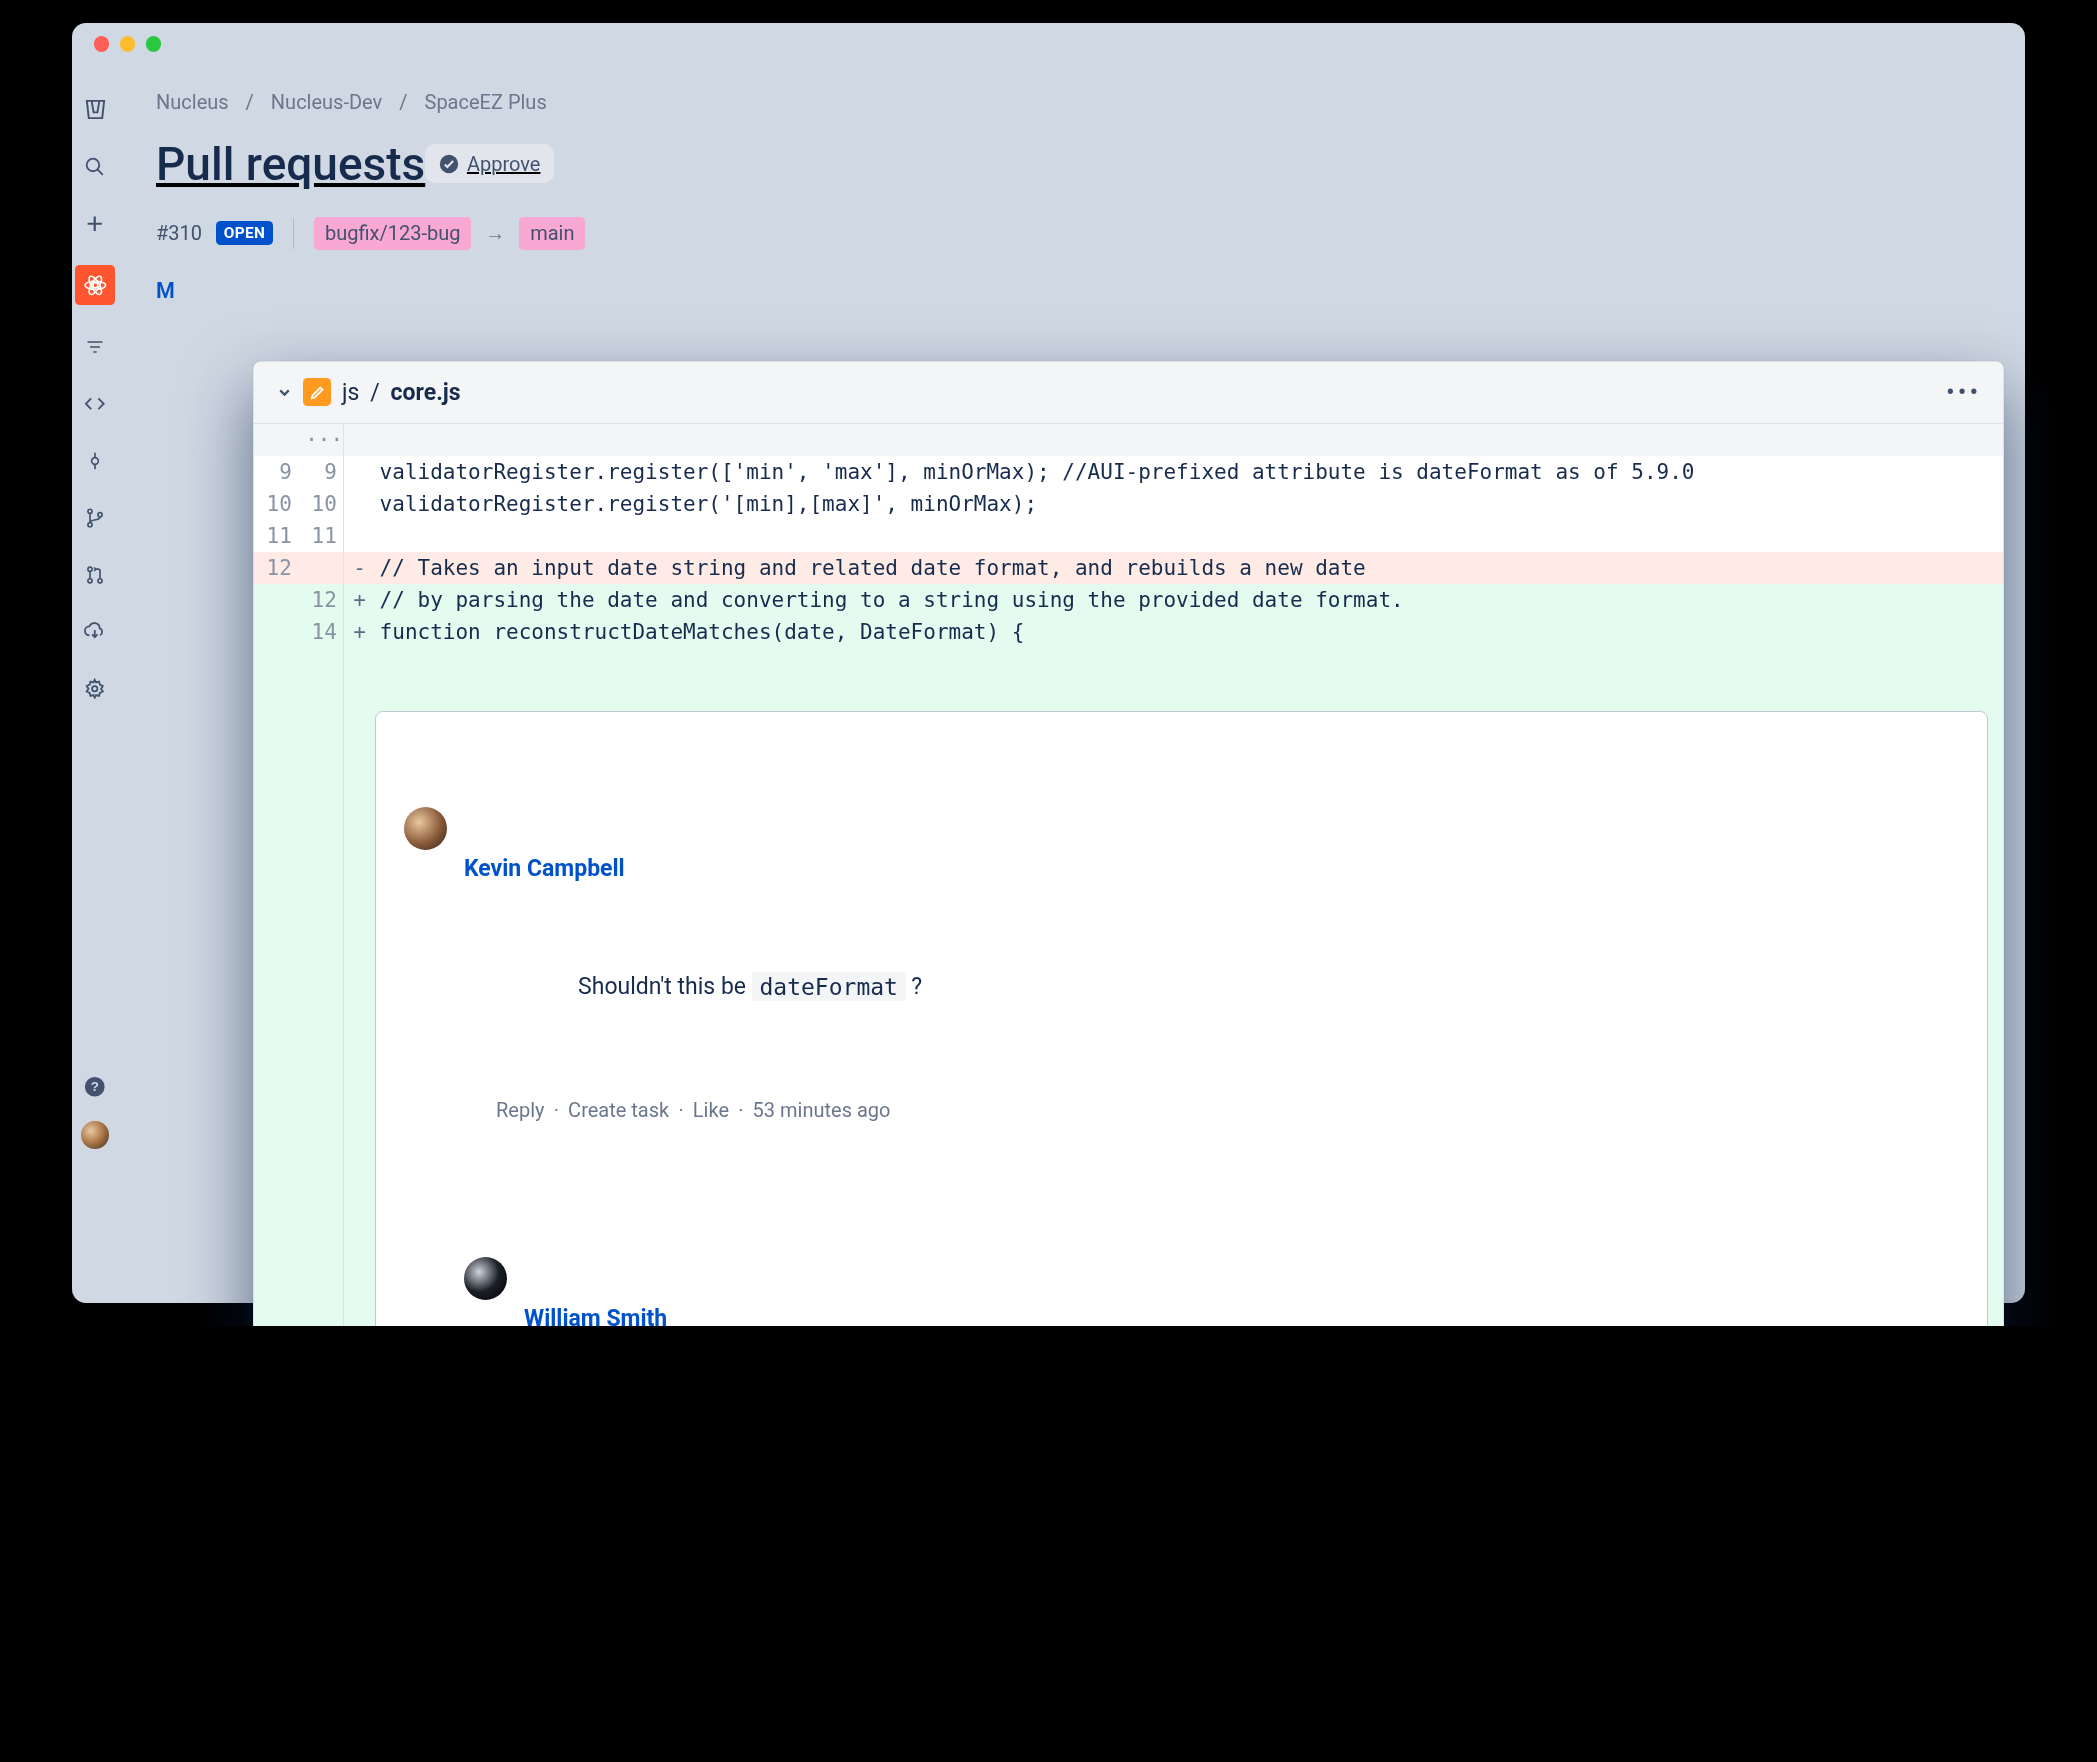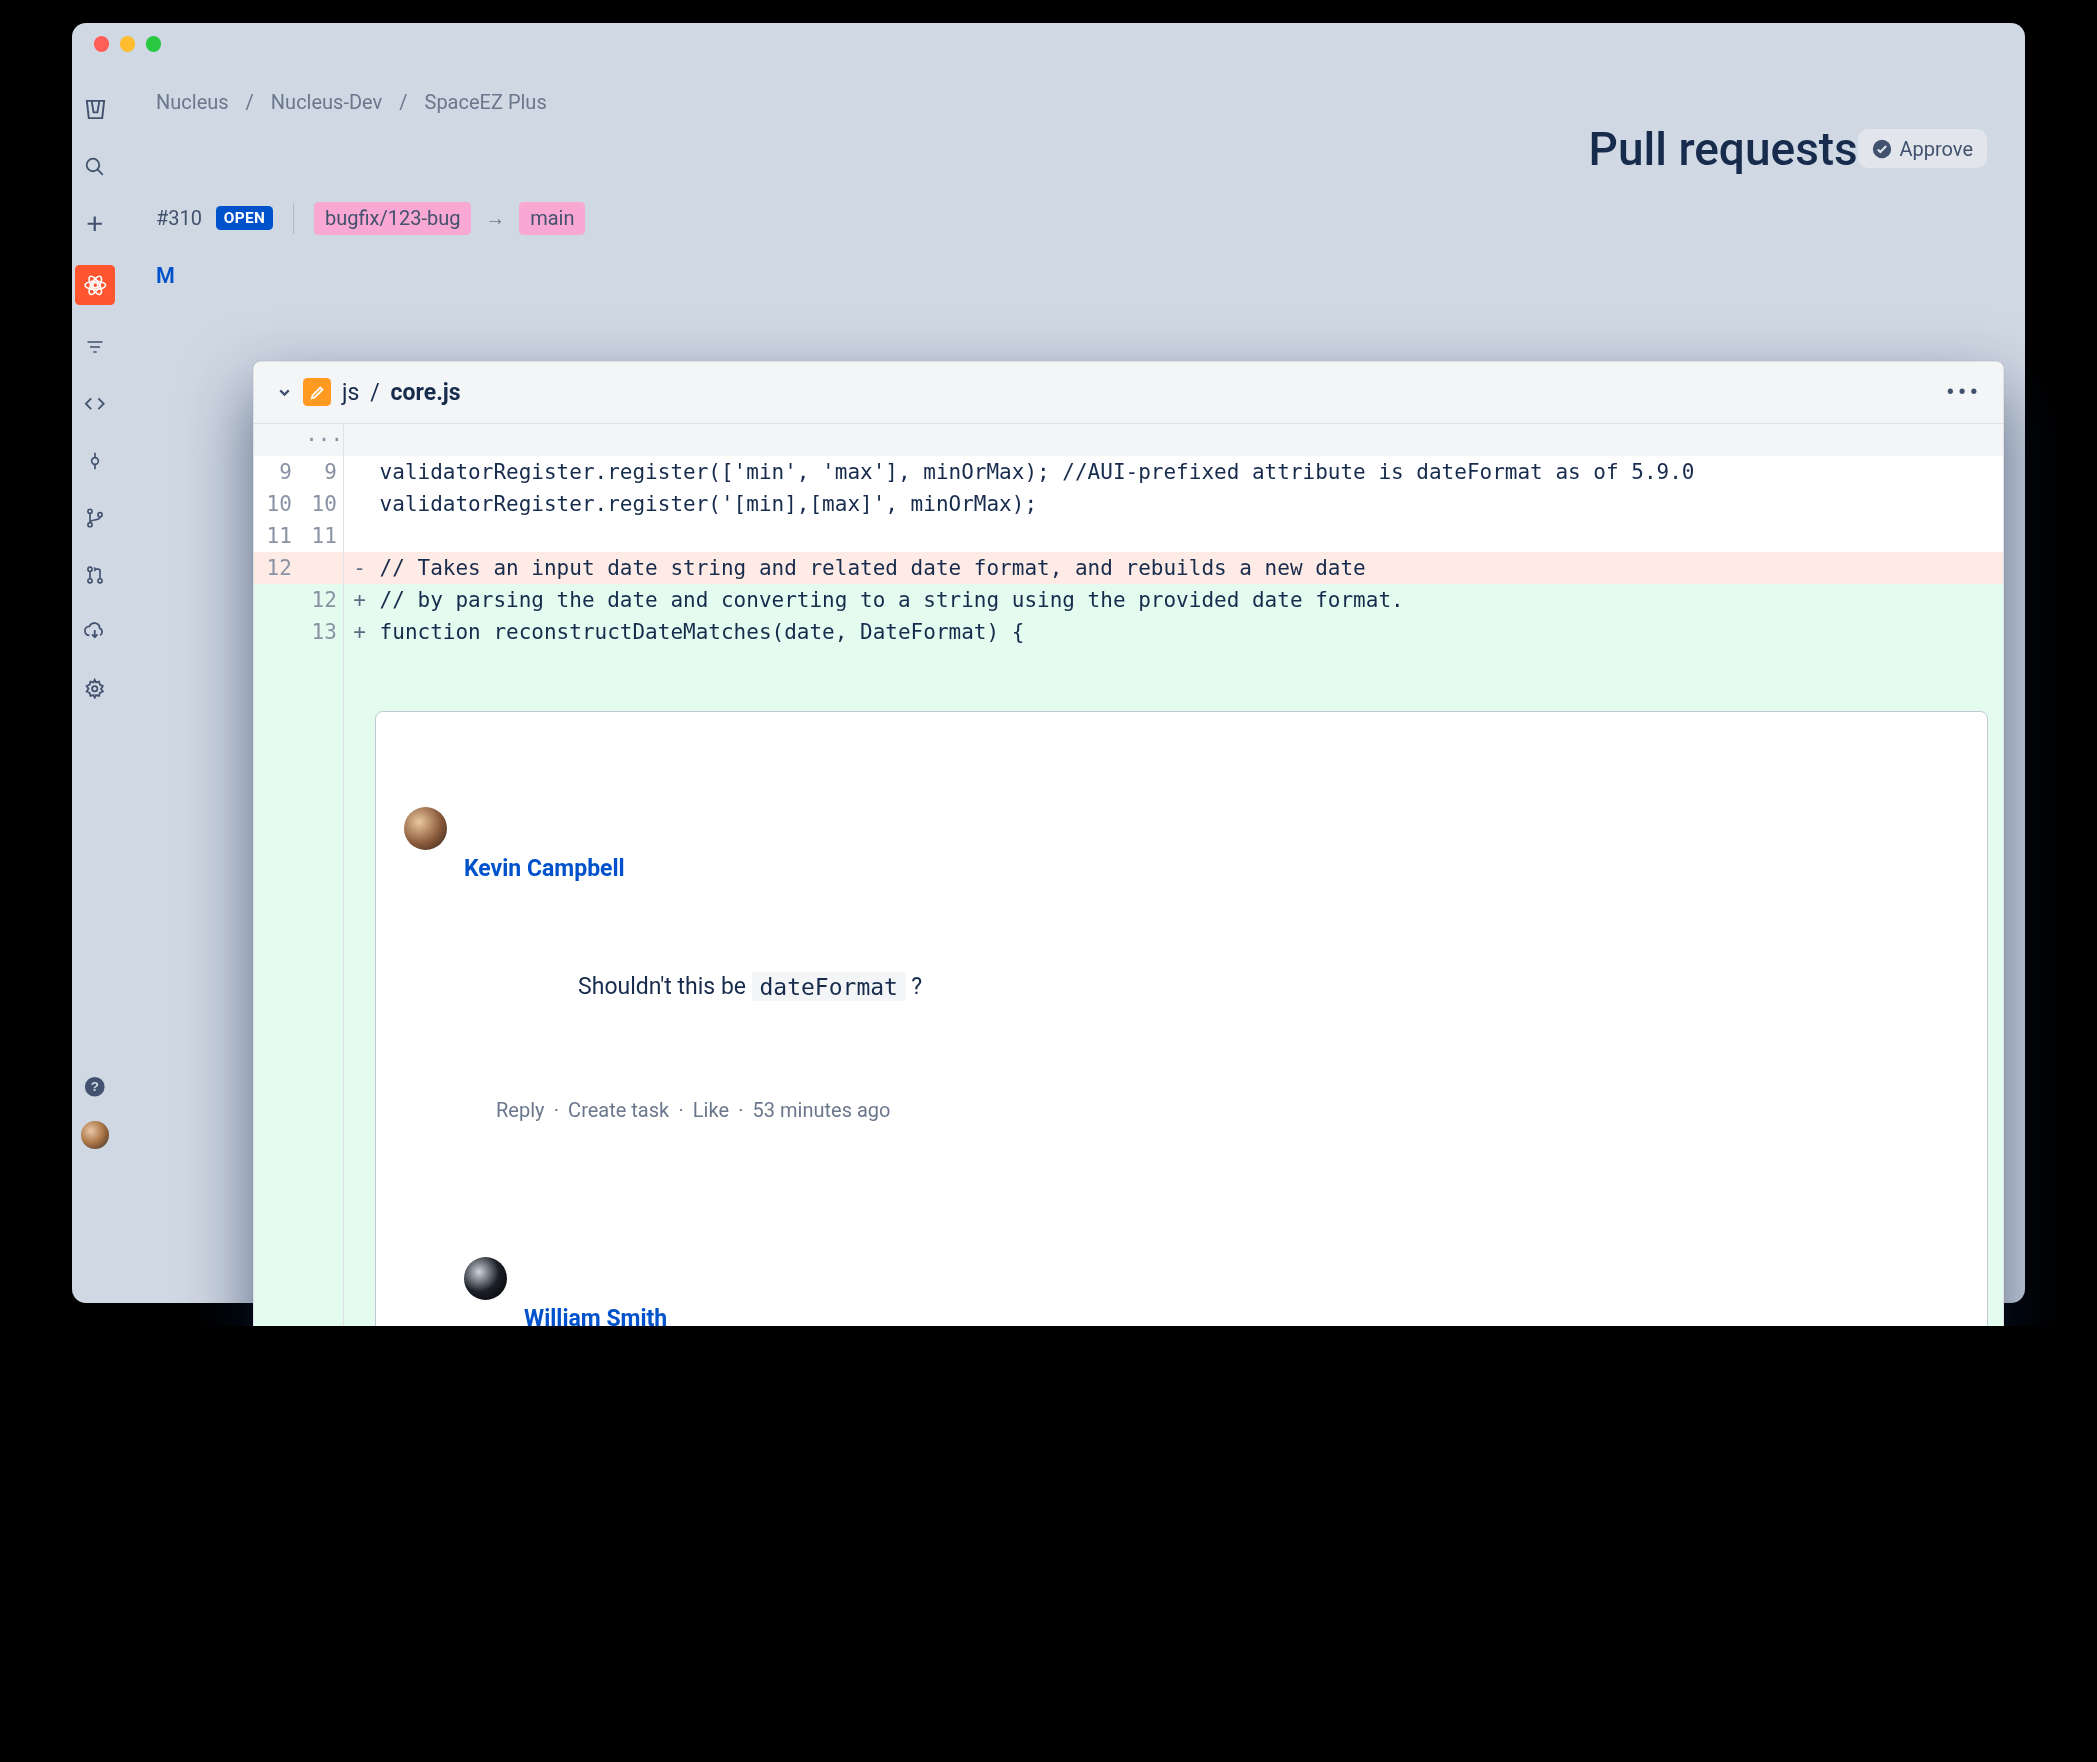--- a/index.html
+++ b/index.html
@@ -63,21 +63,21 @@
   }
   .main {
     flex:1;
     padding: 24.6px 38px 0 38px;
   }
   .breadcrumb {
     color:#6B778C; font-size:20px;
     display:flex; gap:17px; align-items:center;
   }
   .breadcrumb a { color:#6B778C; text-decoration:none; }
-  .page-title-row { display:flex; align-items:center; justify-content:flex-end; margin-top:8px;}
+  .page-title-row { display:flex; align-items:center; justify-content:flex-start; margin-top:23px;text-decoration:underline;}
   .page-title { font-size:46px; color:#172B4D; font-weight:500; }
   .approve-btn {
     display:flex;align-items:center;gap:7.7px;
     background:#E2E6EC;color:#42526E;
     padding:7.7px 14px;border-radius:10px;cursor:pointer;font-size:20px;
   }
   .pr-meta {
     margin-top:26px;
     display:flex;align-items:center;gap:14px;
     color:#42526E;font-size:20px;
@@ -320,21 +320,21 @@
             <div class="code">// Takes an input date string and related date format, and rebuilds a new date</div>
         </div>
         <div class="line add">
           <div class="gut"></div>
             <div class="gut sep">12</div>
             <div class="mk">+</div>
             <div class="code">// by parsing the date and converting to a string using the provided date format.</div>
         </div>
         <div class="line add">
           <div class="gut"></div>
-            <div class="gut sep">13</div>
+            <div class="gut sep">14</div>
             <div class="mk">+</div>
             <div class="code">function reconstructDateMatches(date, DateFormat) {</div>
         </div>
 
         <div class="line add-block">
           <div class="gut"></div>
             <div class="gut sep"></div>
             <div class="mk"></div>
           <div class="code thread-wrap">
             <div class="comment-thread">

